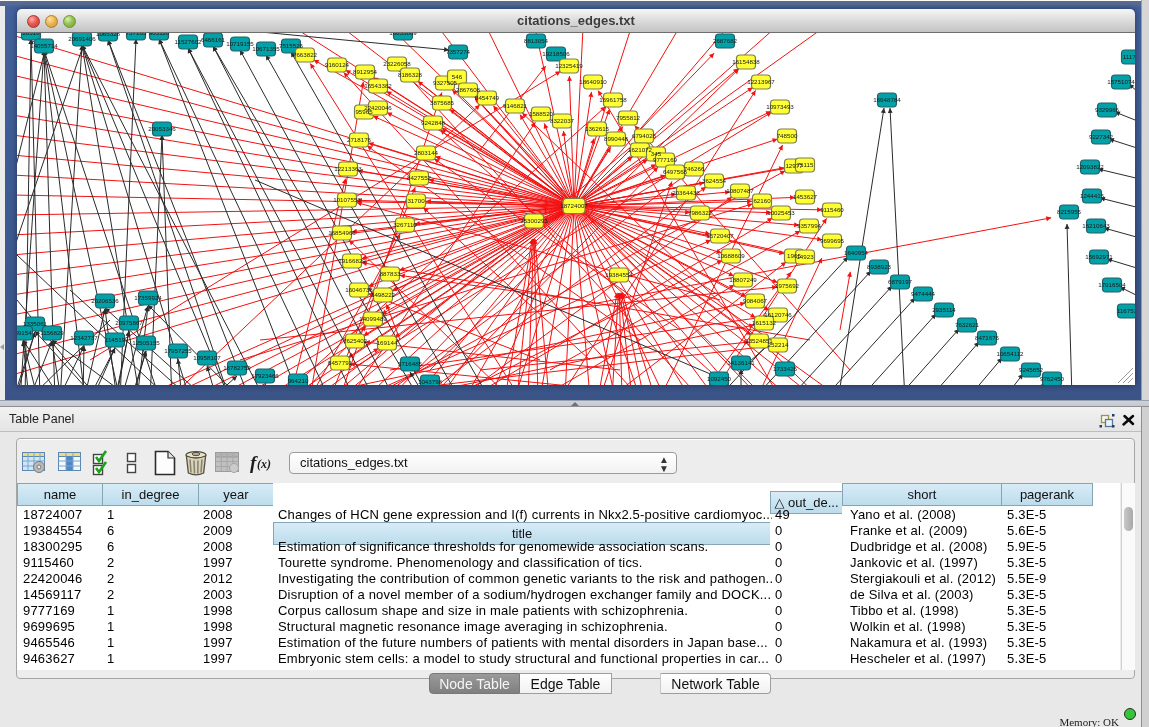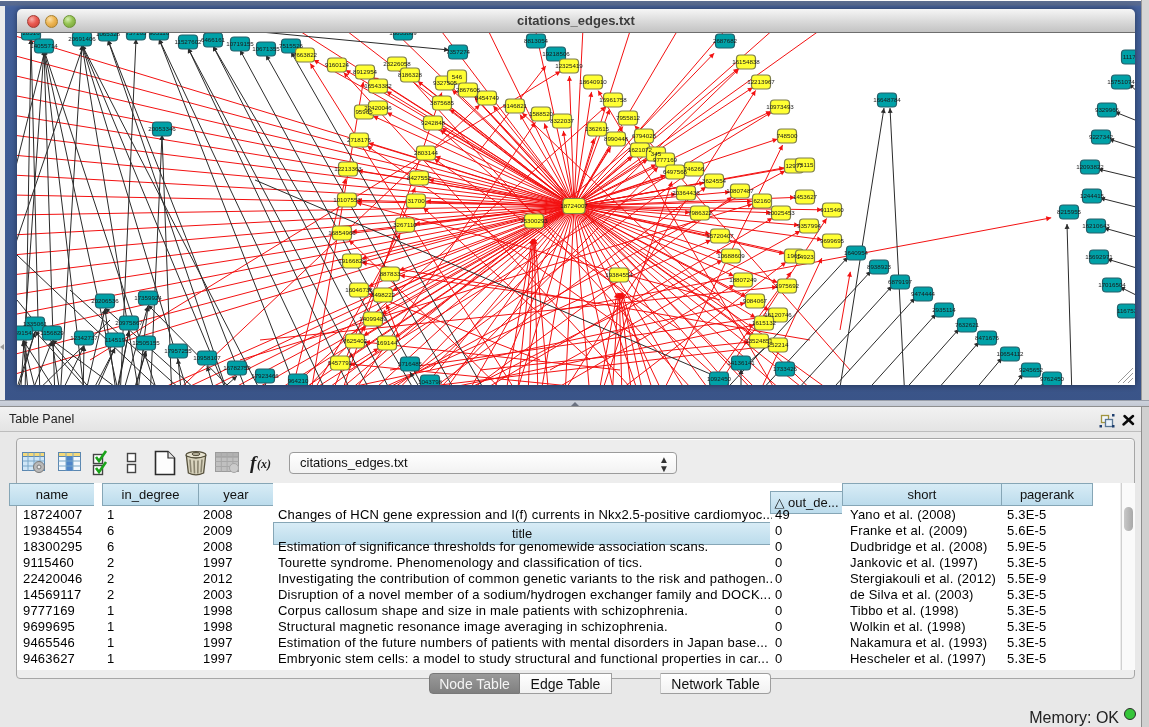--- a/index.html
+++ b/index.html
@@ -44,21 +44,21 @@
 .c6 { left:990px; width:90px; }
 #vsb { left:1121px; top:483px; width:14px; height:187px; background:#fafafa; border-left:1px solid #d0d0d0; }
 #vsb .thumb { position:absolute; left:2px; top:24px; width:9px; height:24px; background:linear-gradient(90deg,#c8c8c8,#a8a8a8); border-radius:5px; }
 
 
 #tabs { left:429px; top:673px; height:21px; font-size:14px; }
 .tab { position:absolute; top:0; height:21px; line-height:20px; text-align:center; border:1px solid #9e9e9e; background:linear-gradient(#ffffff,#f1f1f1); color:#111; }
 .tab.sel { background:linear-gradient(#9a9a9a,#7f7f7f); color:#f5f5f5; border-color:#787878; }
 
 #status { left:0; top:700px; width:1149px; height:27px; }
-#mem { position:absolute; right:30px; top:9px; font-size:16px; color:#222; }
+#mem { position:absolute; right:30px; top:16px; font-size:11px; color:#222;font-family:Liberation Serif, serif; }
 #memdot { position:absolute; right:13px; top:8px; width:12px; height:12px; border-radius:50%; background:#35c53a; border:1.5px solid #2c2c2c; }
 #brstrip { left:1141px; top:407px; width:8px; height:320px; background:#d0d0d0; border-left:1px solid #8e8e8e; }
 </style></head>
 <body>
 <div id="stage">
   <div id="topsec" class="abs"></div>
   <div id="leftstrip" class="abs"></div>
   <div id="macwin" class="abs"></div>
   <div id="canvas" class="abs">
       <svg width="1118" height="352" viewBox="0 0 1118 352" style="position:absolute;left:0;top:0">
@@ -948,21 +948,21 @@
 
       <g transform="translate(228,0)" fill="#1c1c1c">
         <text x="0" y="21" font-family="Liberation Serif, serif" font-size="19" font-style="italic" font-weight="bold">f</text>
         <text x="7" y="20" font-family="Liberation Serif, serif" font-size="12" font-style="italic" font-weight="bold">(x)</text>
       </g>
     </svg>
   </div>
   <div id="combo" class="abs">citations_edges.txt<span class="arr">▲<br>▼</span></div>
 
   <div id="tbl" class="abs"></div>
-  <div class="th" style="left:9px;  width:85px;">name</div>
+  <div class="th" style="left:17px;  width:85px;">name</div>
   <div class="th" style="left:102px; width:96px;">in_degree</div>
   <div class="th" style="left:198px; width:75px;">year</div>
   <div class="th" style="left:273px; width:497px;margin-top:39px;">title</div>
   <div class="th" style="left:770px; width:72px;margin-top:8px;">△ out_de...</div>
   <div class="th" style="left:842px; width:159px;">short</div>
   <div class="th" style="left:1001px;width:92px; border-right:1px solid #86a6b6;">pagerank</div>
   <div class="trow" style="top:506px">
 <span class="c0">18724007</span>
       <span class="c1">1</span>
       <span class="c2">2008</span>

